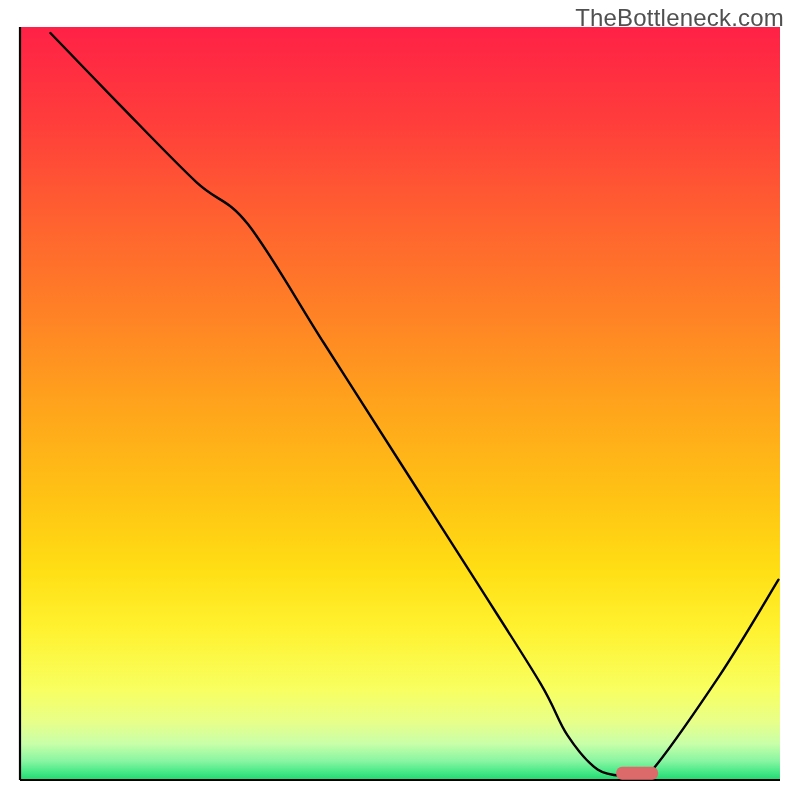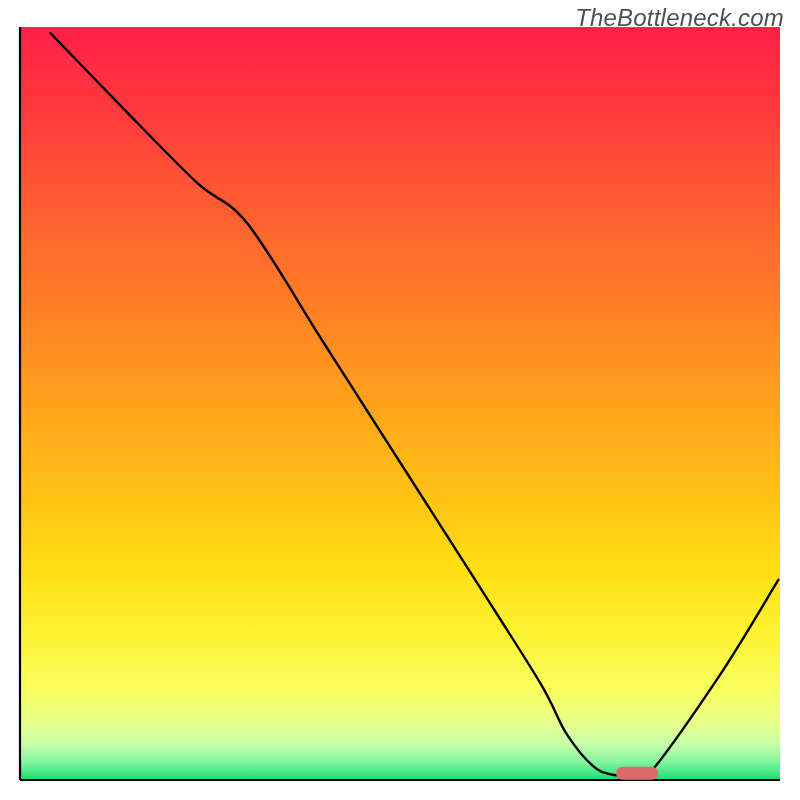--- a/index.html
+++ b/index.html
@@ -8,21 +8,20 @@
     width: 800px;
     height: 800px;
     background: #ffffff;
     font-family: Arial, Helvetica, sans-serif;
     overflow: hidden;
   }
   .wrap {
     position: relative;
     width: 800px;
     height: 800px;
-    font-style: italic;
   }
   .watermark {
     position: absolute;
     top: 4px;
     right: 16px;
     font-size: 24px;
     font-weight: 500;
     color: #505050;
     letter-spacing: 0.2px;
     z-index: 50;

